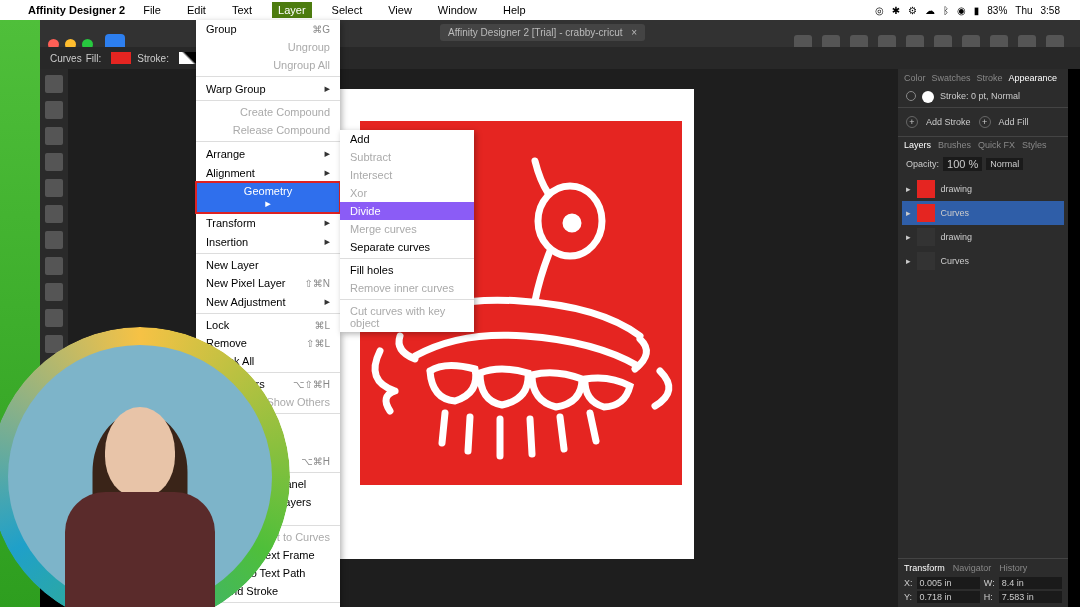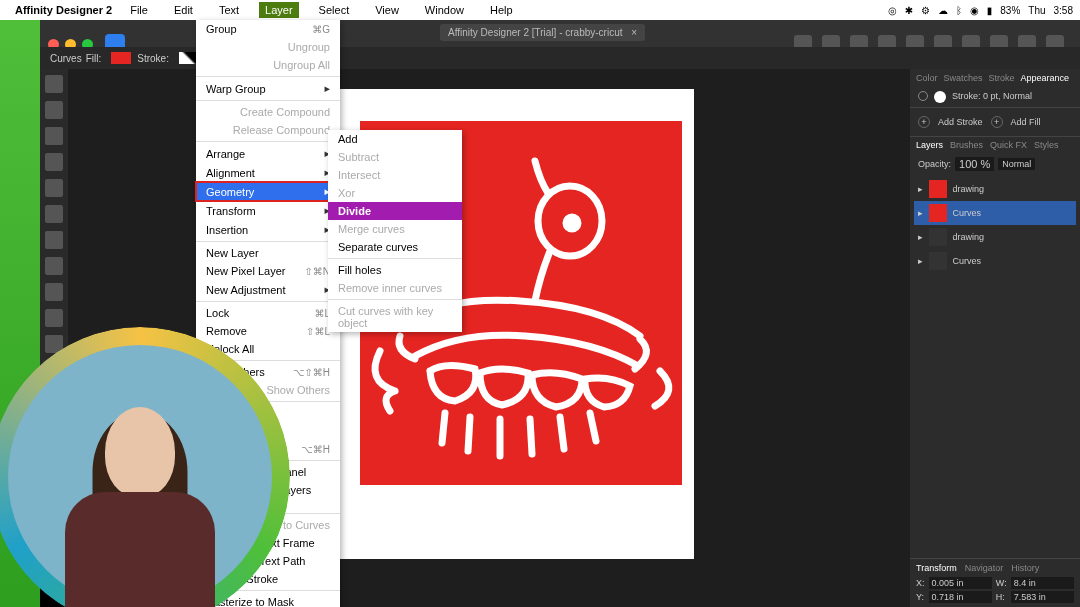--- a/index.html
+++ b/index.html
@@ -1,18 +1,18 @@
 <!DOCTYPE html>
 <html><head>
 <meta charset="utf-8">
 <style>
 * { margin: 0; padding: 0; box-sizing: border-box; font-family: -apple-system, "Helvetica Neue", Arial, sans-serif; }
 body { width: 1080px; height: 607px; background: #000; overflow: hidden; position: relative; }
 
-.menubar { height: 20px; background: #fff; display: flex; align-items: center; font-size: 11px; padding: 0 7px; }
+.menubar { height: 20px; background: #fff; display: flex; align-items: center; font-size: 11px; padding: 0 20px; }
 .apple-logo { margin-right: 8px; font-size: 12px; }
 .menubar-app { font-weight: bold; margin-right: 12px; }
 .menubar-item { margin-right: 14px; cursor: pointer; padding: 2px 6px; }
 .menubar-item.active { background: #4d7c0f; color: #fff; }
 .menubar-spacer { flex: 1; }
 .menubar-status { display: flex; align-items: center; gap: 8px; font-size: 10px; }
 .menubar-status span { display: inline-block; }
 
 .window-chrome { position: absolute; top: 20px; left: 40px; right: 0; height: 48px; background: #323232; display: flex; align-items: center; padding: 0 8px; }
 .traffic-lights { display: flex; gap: 6px; margin-right: 12px; }
@@ -40,31 +40,31 @@
 .artboard { position: absolute; left: 268px; top: 20px; width: 358px; height: 470px; background: #fff; }
 .red-sq { position: absolute; left: 292px; top: 52px; width: 322px; height: 364px; background: #e52521; }
 .crab { position: absolute; left: 292px; top: 52px; width: 322px; height: 364px; }
 
 .layer-menu { position: absolute; top: 20px; left: 196px; width: 144px; background: #fff; font-size: 11px; box-shadow: 2px 2px 6px rgba(0,0,0,.3); z-index: 50; }
 .layer-menu .mi { padding: 3px 10px; display: flex; justify-content: space-between; align-items: center; }
 .layer-menu .mi.dis { color: #aaa; justify-content: flex-end; }
 .layer-menu .mi .sc { color: #888; font-size: 10px; }
 .layer-menu .mi .arr { color: #333; }
 .layer-menu hr { border: none; border-top: 1px solid #ddd; margin: 2px 0; }
-.layer-menu .mi.hl { background: #2f6fed; color: #fff; }
+.layer-menu .mi.hl { background: #2f6fed; color: #fff; flex-direction: column; }
 .layer-menu .mi.hl .arr { color: #fff; }
 .layer-menu .mi.hl-box { outline: 2px solid #d22; outline-offset: -1px; }
 
-.sub-menu { position: absolute; top: 130px; left: 328px; width: 134px; background: #fff; font-size: 11px; box-shadow: 2px 2px 6px rgba(0,0,0,.3); z-index: 51; }
+.sub-menu { position: absolute; top: 130px; left: 340px; width: 134px; background: #fff; font-size: 11px; box-shadow: 2px 2px 6px rgba(0,0,0,.3); z-index: 51; }
 .sub-menu .mi { padding: 3px 10px; }
 .sub-menu .mi.dis { color: #aaa; }
-.sub-menu .mi.hl { background: #a21caf; color: #fff; font-weight: bold; }
+.sub-menu .mi.hl { background: #8b5cf6; color: #fff; }
 .sub-menu hr { border: none; border-top: 1px solid #ddd; margin: 2px 0; }
 
-.right-panel { position: absolute; top: 69px; right: 0; bottom: 0; width: 170px; background: #2c2c2c; color: #ccc; font-size: 9px; }
+.right-panel { position: absolute; top: 69px; right: 12px; bottom: 0; width: 170px; background: #2c2c2c; color: #ccc; font-size: 9px; }
 .rp-tabs { display: flex; padding: 4px 6px; gap: 6px; font-size: 9px; }
 .rp-tabs span { color: #888; cursor: pointer; }
 .rp-tabs span.active { color: #fff; }
 .stroke-row, .fill-row { display: flex; align-items: flex-start; padding: 4px 8px; gap: 6px; }
 .vis-dot { width: 10px; height: 10px; border: 1px solid #888; border-radius: 50%; }
 .color-dot { width: 12px; height: 12px; border-radius: 50%; }
 .color-dot.white { background: #fff; }
 .color-dot.red { background: #e52521; }
 .rp-section { border-top: 1px solid #444; padding: 4px 0; }
 .rp-btnrow { display:flex; gap:8px; padding:4px 8px; align-items:center;}

